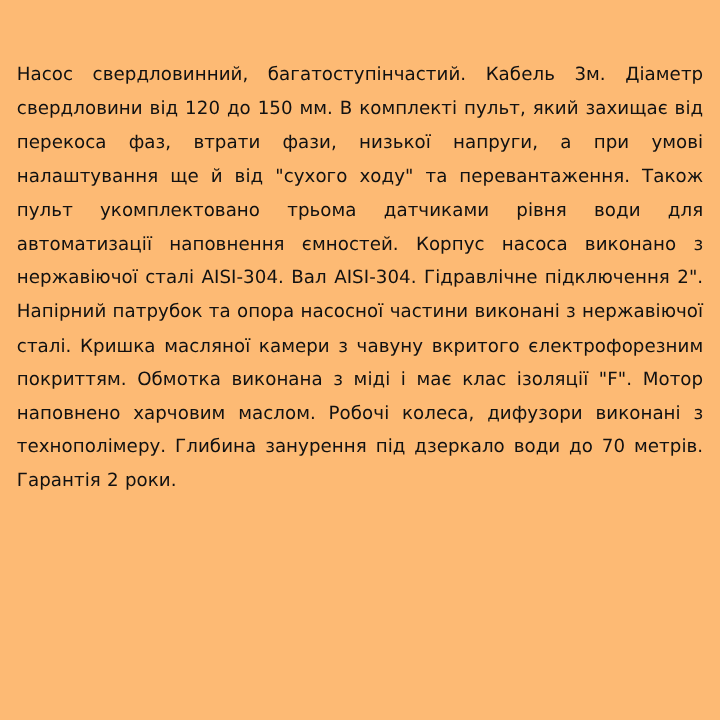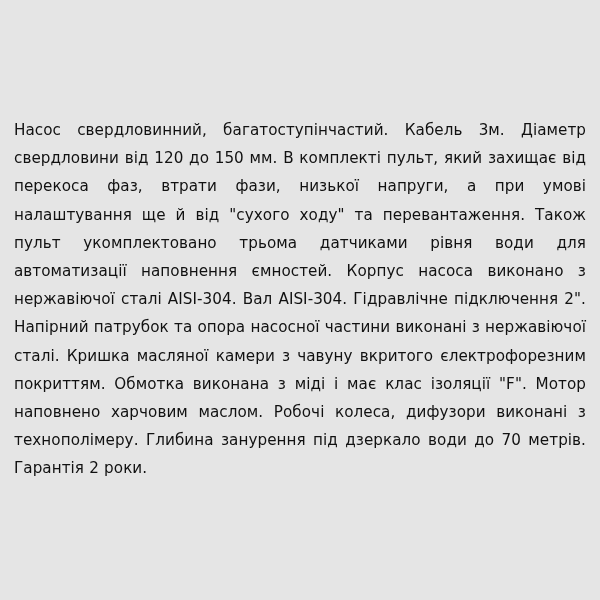--- a/index.html
+++ b/index.html
@@ -11,22 +11,22 @@
     height: 600px;
     background: #ffffff;
     font-family: "DejaVu Sans", sans-serif;
     color: #1c1c1c;
     overflow: hidden;
   }
   .page {
     box-sizing: border-box;
     width: 600px;
     height: 600px;
-    padding: 116px 14px 0 14px;
-    background: #e5e5e5;
+    padding: 48px 14px 0 14px;
+    background: #fdba74;
   }
   .description {
     font-size: 15.2px;
     line-height: 28.2px;
     text-align: justify;
     text-justify: inter-word;
     color: #111111;
     letter-spacing: 0.05px;
     word-spacing: 0.3px;
     margin: 0;

